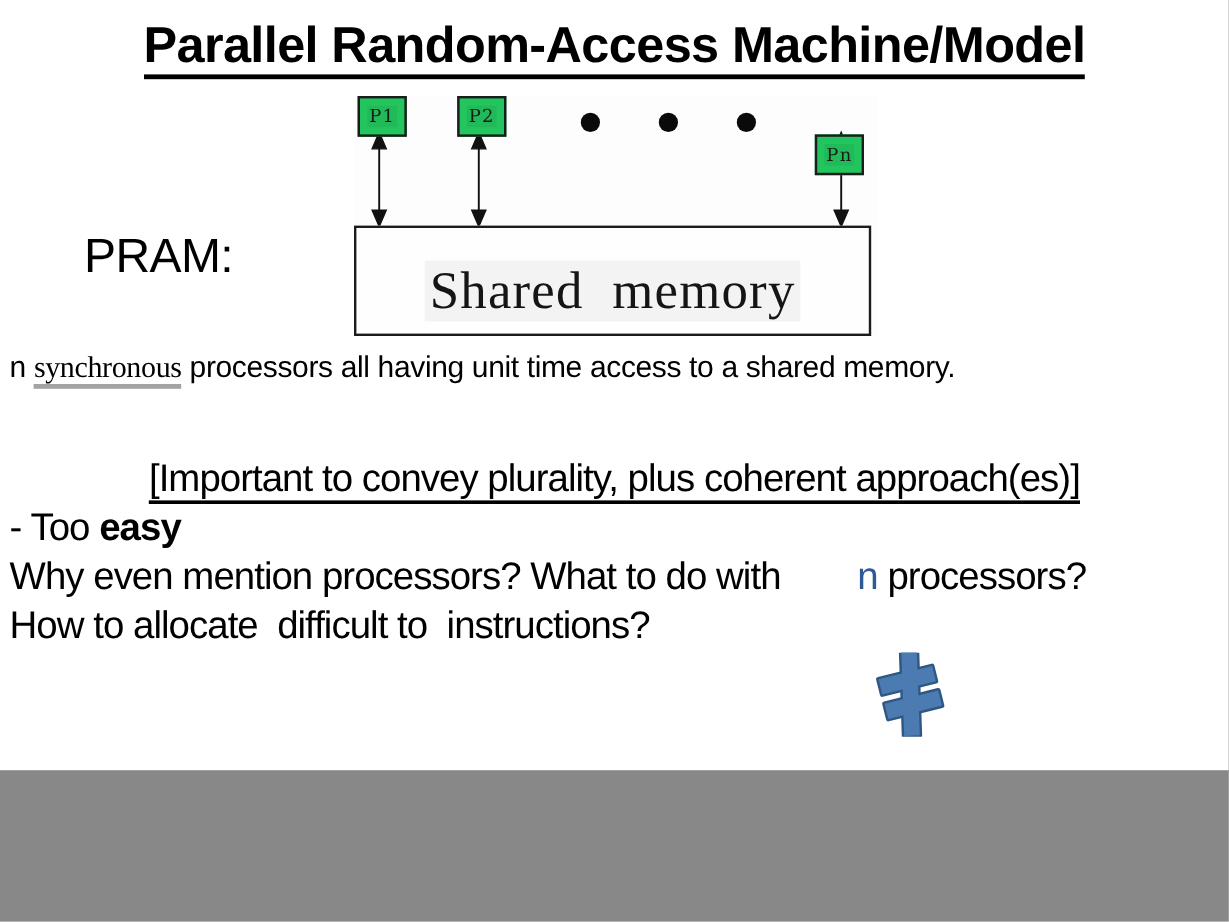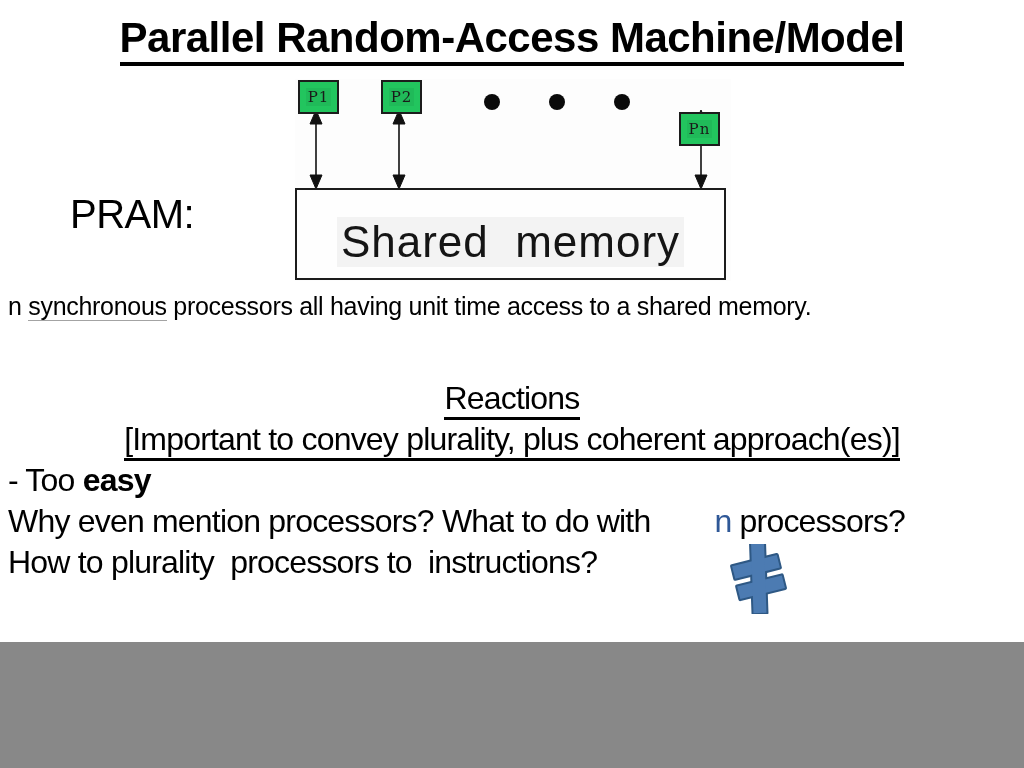--- a/index.html
+++ b/index.html
@@ -24,27 +24,27 @@
   .pbox span{background:rgba(0,0,0,0.05); padding:0 2px;}
   .pbox.p1{left:3px; top:1px;}
   .pbox.p2{left:86px; top:1px;}
   .pbox.pn{left:384px; top:1px;margin-top:32px;}
   .membox{
     position:absolute; left:0; top:109px; width:427px; height:88px;
     border:2px solid #1c1c1c; background:#fefefe;
     display:flex; align-items:center; justify-content:center;
   }
   .membox span{
-    font-family:Liberation Sans, sans-serif; font-size:44px; color:#151515;
+    font-family:Liberation Serif, serif; font-size:44px; color:#151515;
     letter-spacing:1px; white-space:pre; background:rgba(0,0,0,0.045); padding:0 4px;margin-top:16px;
   }
   
   .pram-label{position:absolute; left:70px; top:192px; font-size:40px; letter-spacing:-0.5px;}
   .pram-desc{position:absolute; left:8px; top:292px; font-size:25px; letter-spacing:-0.3px; white-space:pre;}
-  .pram-desc .u{border-bottom:1px solid #a3a3a3; padding-bottom:0px;}
+  .pram-desc .u{border-bottom:4px solid #a3a3a3; padding-bottom:0px;font-family:Liberation Serif, serif;}
   
   .reactions{position:absolute; left:0; top:378px; width:1024px; font-size:32px; line-height:41px; letter-spacing:-0.8px;}
   .rline{height:41px; white-space:pre; padding-left:8px;}
   .rline.center{text-align:center; padding-left:0;}
   .uline{border-bottom:3px solid #000; padding-bottom:1px;}
   .b{font-weight:bold;margin-top:35px;}
   .gap{display:inline-block; width:64px;}
   .highlight-n{color:#2F5897;}
   
   .neq{position:absolute; left:729px; top:544px; width:60px; height:70px;}
@@ -95,25 +95,24 @@
     <div class="membox">
       <span>Shared  memory</span>
     </div>
   </div>
 
   <div class="pram-label">PRAM:</div>
 
   <div class="pram-desc"><span>n </span><span class="u">synchronous</span><span> processors all having unit time access to a shared memory.</span></div>
 
   <div class="reactions">
-    <div class="rline center"><span class="uline">Reactions</span></div>
     <div class="rline center"><span class="uline">[Important to convey plurality, plus coherent approach(es)]</span></div>
     <div class="rline"><span>- Too </span><span class="b">easy</span></div>
     <div class="rline"><span>Why even mention processors? What to do with</span><span class="gap"></span><span class="highlight-n">n</span><span> processors?</span></div>
-    <div class="rline">How to plurality  processors to  instructions?</div>
+    <div class="rline">How to allocate  difficult to  instructions?</div>
   </div>
 
   <svg class="neq" viewBox="0 0 60 70">
     <g transform="rotate(-14 30 35)">
 
       <g stroke="#2E5884" stroke-width="4" fill="#4C7BB2" stroke-linejoin="round">
         <rect x="7" y="16" width="46" height="13"></rect>
         <rect x="7" y="37" width="46" height="13"></rect>
         <rect x="23.5" y="-1" width="13" height="70" transform="rotate(12 30 34)"></rect>
       </g>

